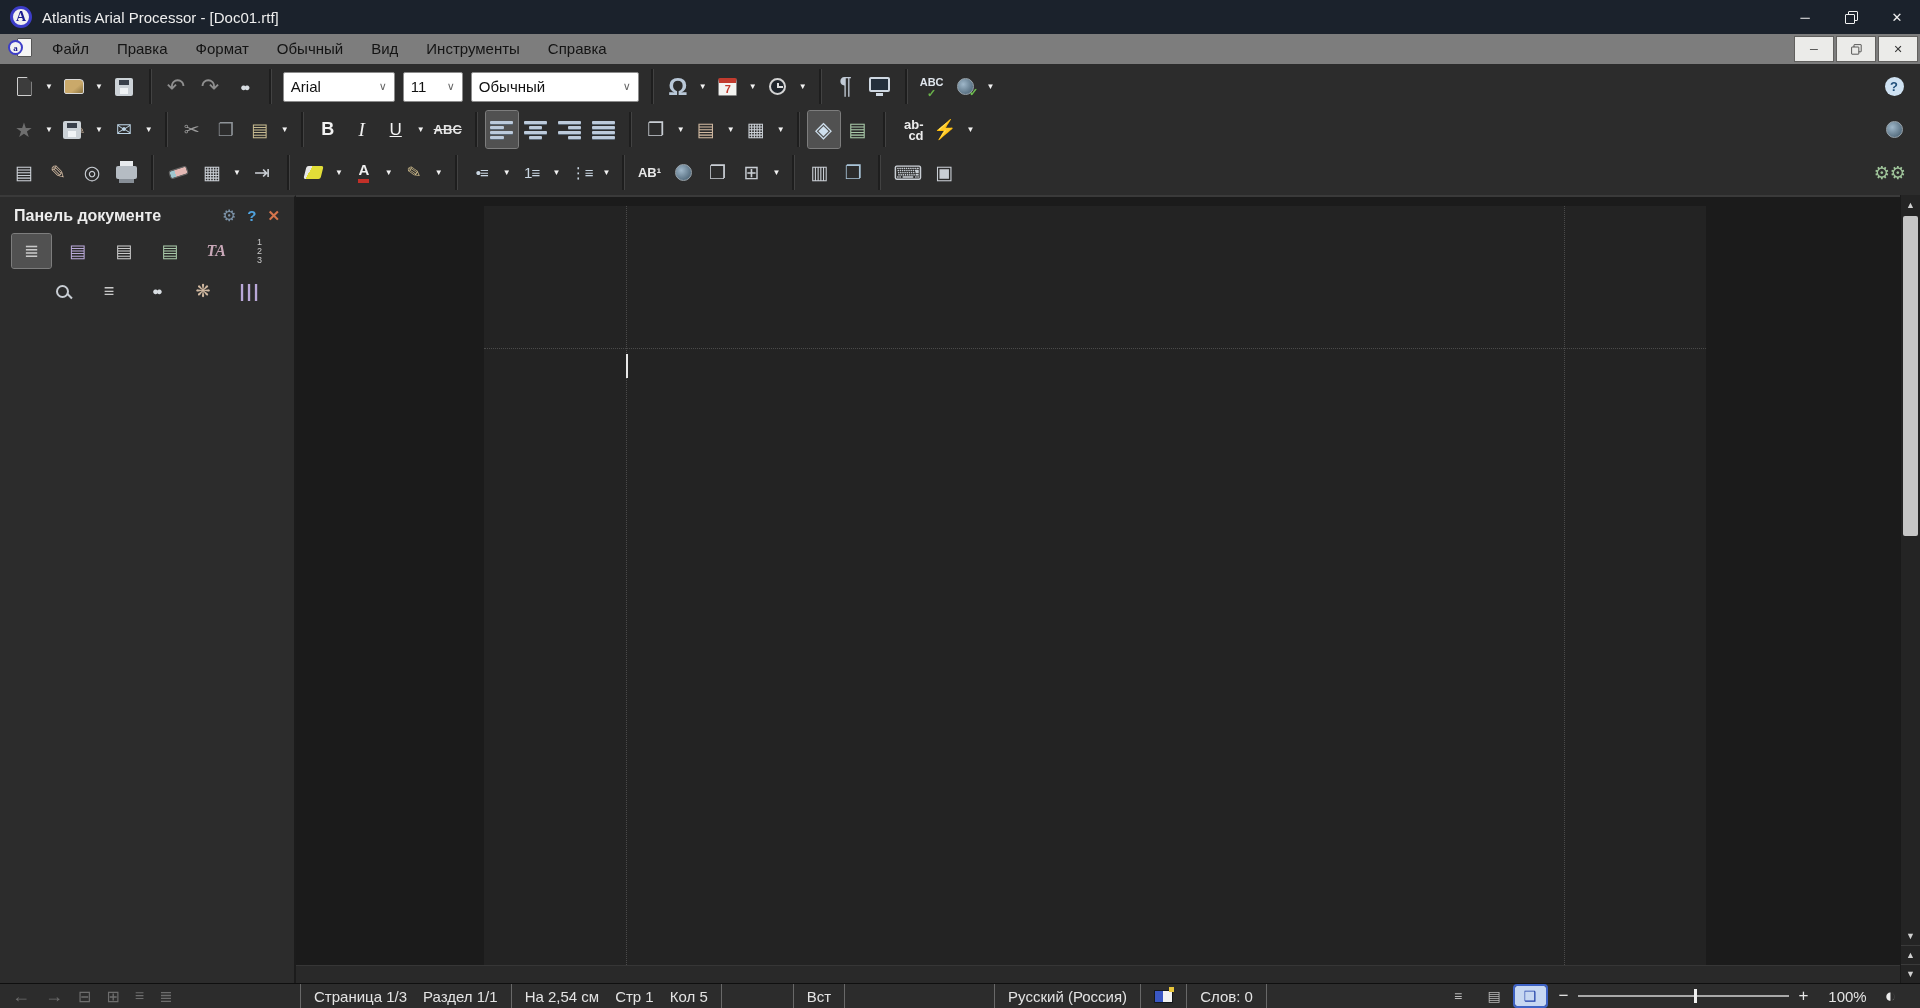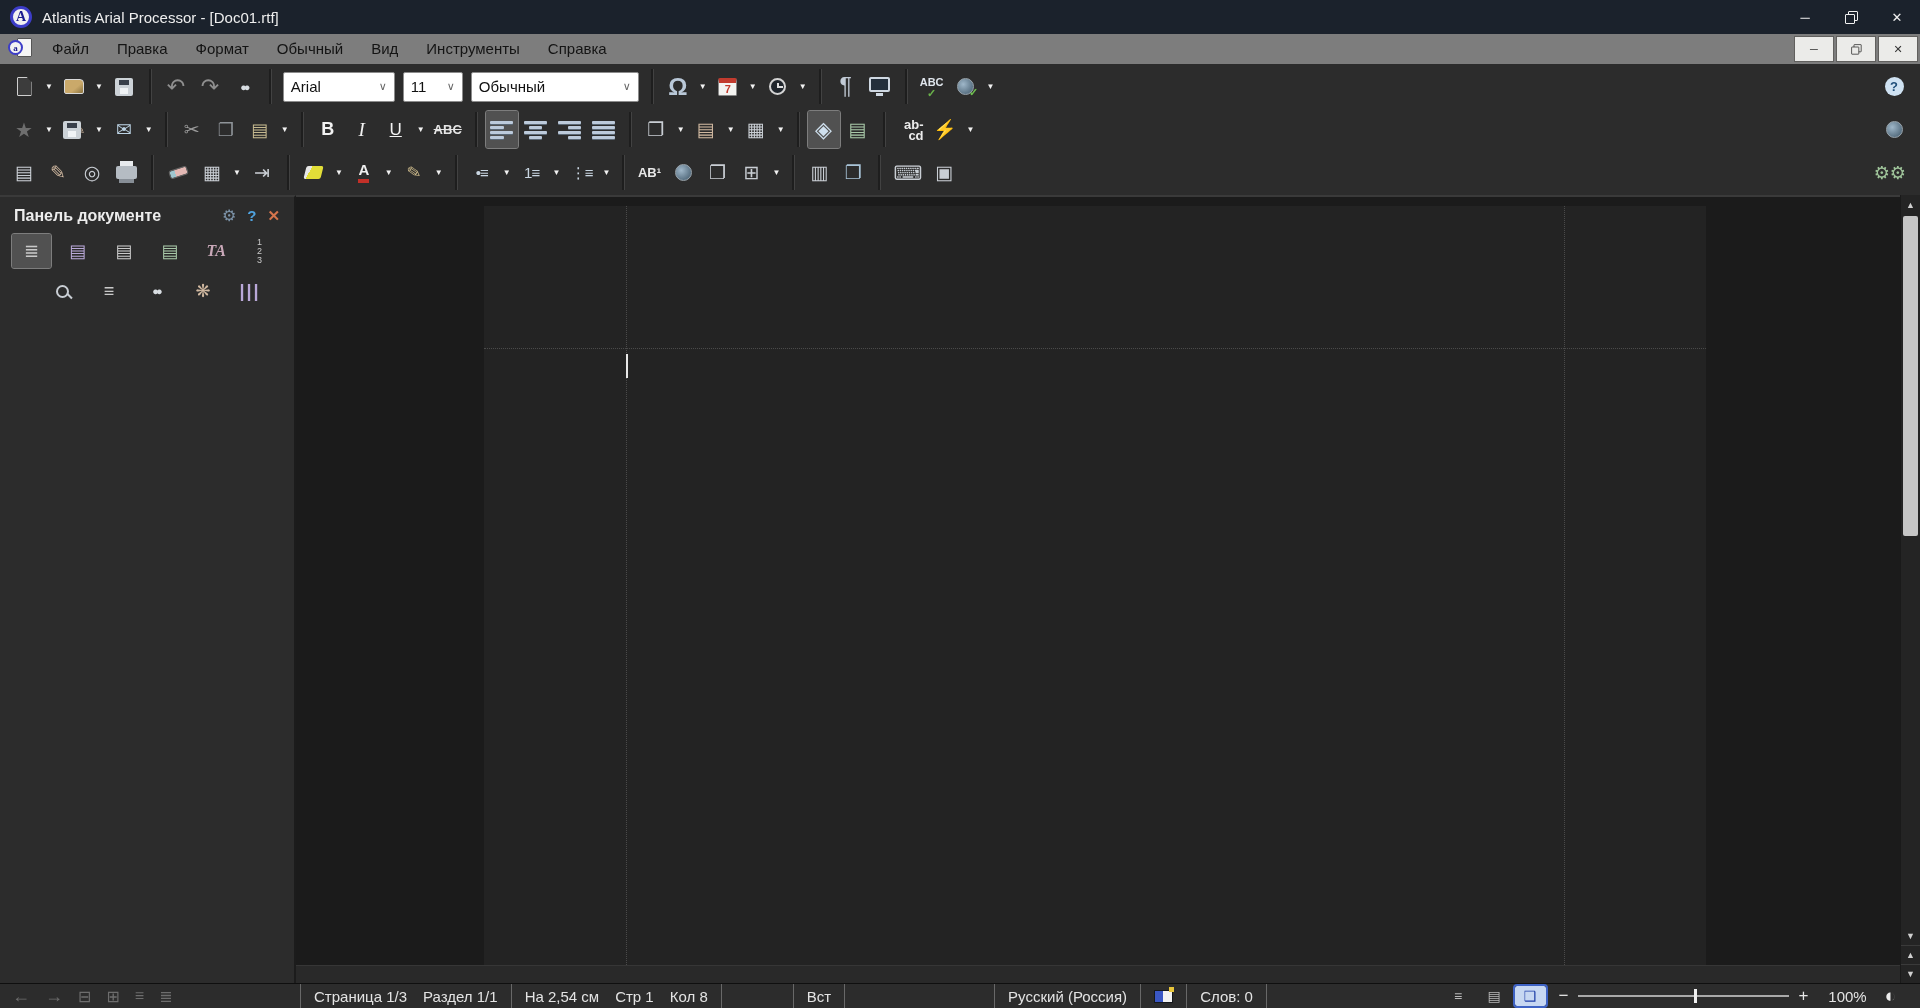--- a/index.html
+++ b/index.html
@@ -553,21 +553,21 @@
       <span>≡</span>
       <span>≣</span>
     </div>
     <div class="sseg">
       <span>Страница 1/3</span>
       <span>Раздел 1/1</span>
     </div>
     <div class="sseg">
       <span>На 2,54 см</span>
       <span>Стр 1</span>
-      <span>Кол 8</span>
+      <span>Кол 5</span>
     </div>
     <div class="sseg seg-empty1"></div>
     <div class="sseg">
       <span>Вст</span>
     </div>
     <div class="sseg seg-empty2"></div>
     <div class="sseg">
       <span>Русский (Россия)</span>
     </div>
     <div class="sseg">

